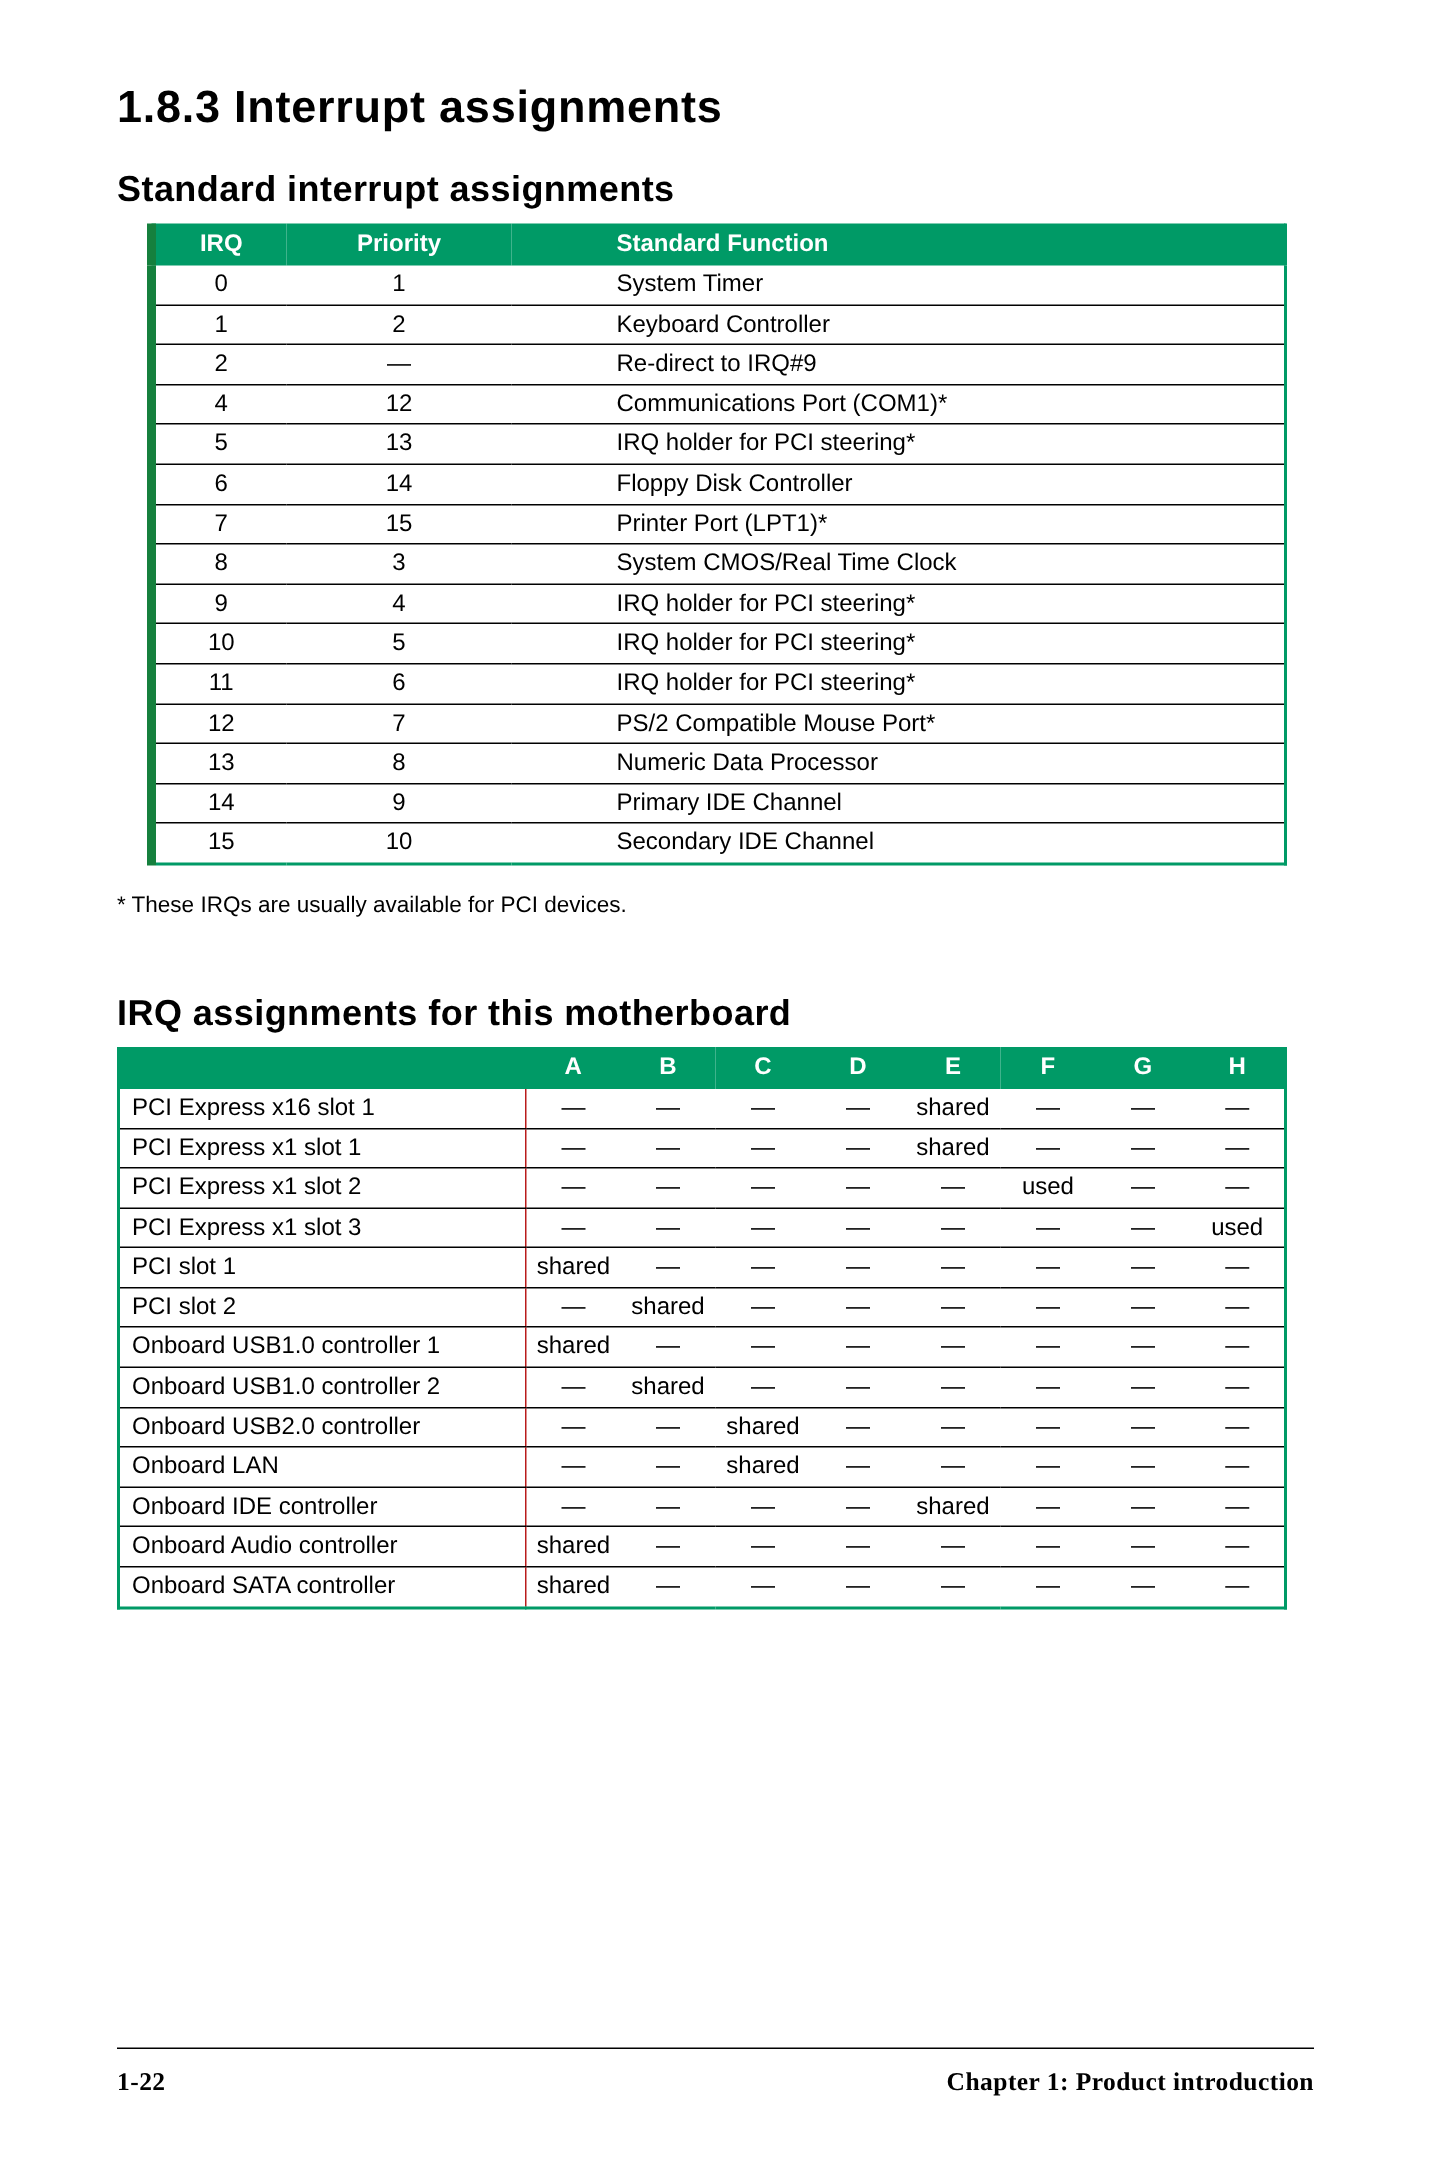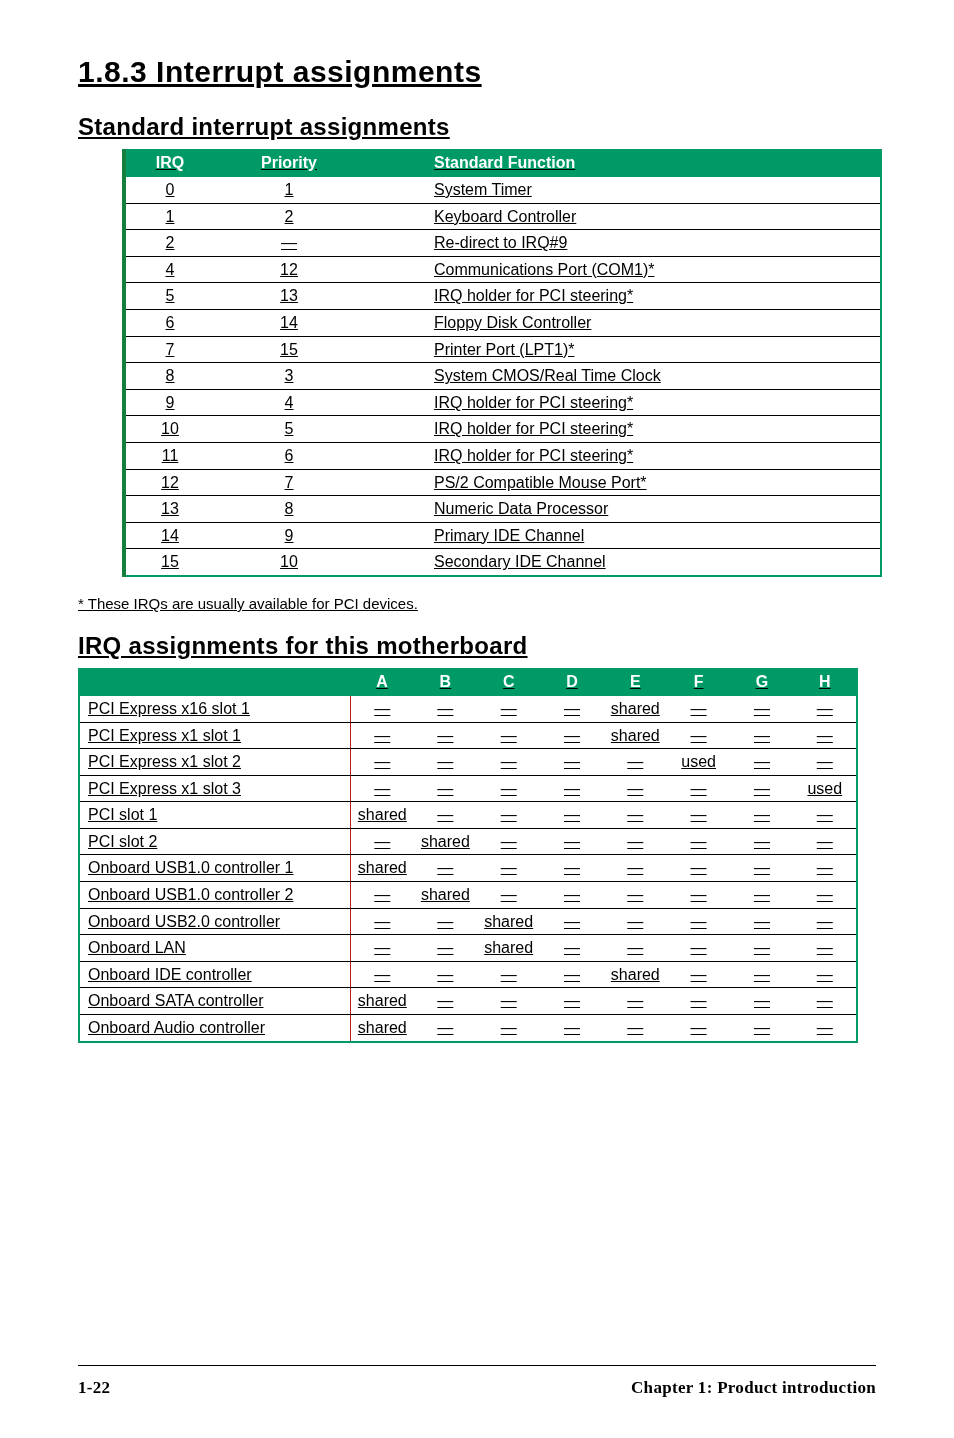--- a/index.html
+++ b/index.html
@@ -8,21 +8,20 @@
     padding: 0;
     font-family: Arial, Helvetica, sans-serif;
     background: #fff;
     color: #000;
     width: 954px;
     height: 1438px;
     position: relative;
   }
   .page {
     padding: 55px 32px 0 78px;
-    text-decoration: underline;
   }
   h1.section-num {
     font-size: 30px;
     font-weight: 900;
     margin: 0 0 24px 0;
     letter-spacing: 0.5px;
   }
   h2.subhead {
     font-size: 24px;
     font-weight: 900;
@@ -59,29 +58,28 @@
     font-size: 16px;
     padding: 2px 6px;
     text-align: center;
     line-height: 1.35;
   }
   table.std-tbl tbody td.fn {
     text-align: left;
     padding-left: 70px;
   }
   table.std-tbl {
-    border-left: 4px solid #15803d;
+    border-left: 6px solid #15803d;
     border-right: 2px solid #009a66;
     border-bottom: 2px solid #009a66;
-    margin-left: 24px;
   }
 
   .footnote {
     font-size: 15px;
-    margin: 18px 0 20px 0;
+    margin: 18px 0 50px 0;
   }
 
   table.irq-tbl {
     border-collapse: collapse;
     width: 780px;
     table-layout: fixed;
   }
   table.irq-tbl col.name { width: 270px; }
   table.irq-tbl col.slot { width: 63px; }
 
@@ -384,32 +382,32 @@
           <td>—</td>
           <td>—</td>
           <td>—</td>
           <td>—</td>
           <td>shared</td>
           <td>—</td>
           <td>—</td>
           <td>—</td>
         </tr>
         <tr>
+          <td class="rn">Onboard Audio controller</td>
+          <td>shared</td>
+          <td>—</td>
+          <td>—</td>
+          <td>—</td>
+          <td>—</td>
+          <td>—</td>
+          <td>—</td>
+          <td>—</td>
+        </tr>
+        <tr>
           <td class="rn">Onboard SATA controller</td>
-          <td>shared</td>
-          <td>—</td>
-          <td>—</td>
-          <td>—</td>
-          <td>—</td>
-          <td>—</td>
-          <td>—</td>
-          <td>—</td>
-        </tr>
-        <tr>
-          <td class="rn">Onboard Audio controller</td>
           <td>shared</td>
           <td>—</td>
           <td>—</td>
           <td>—</td>
           <td>—</td>
           <td>—</td>
           <td>—</td>
           <td>—</td>
         </tr>
       </tbody>

